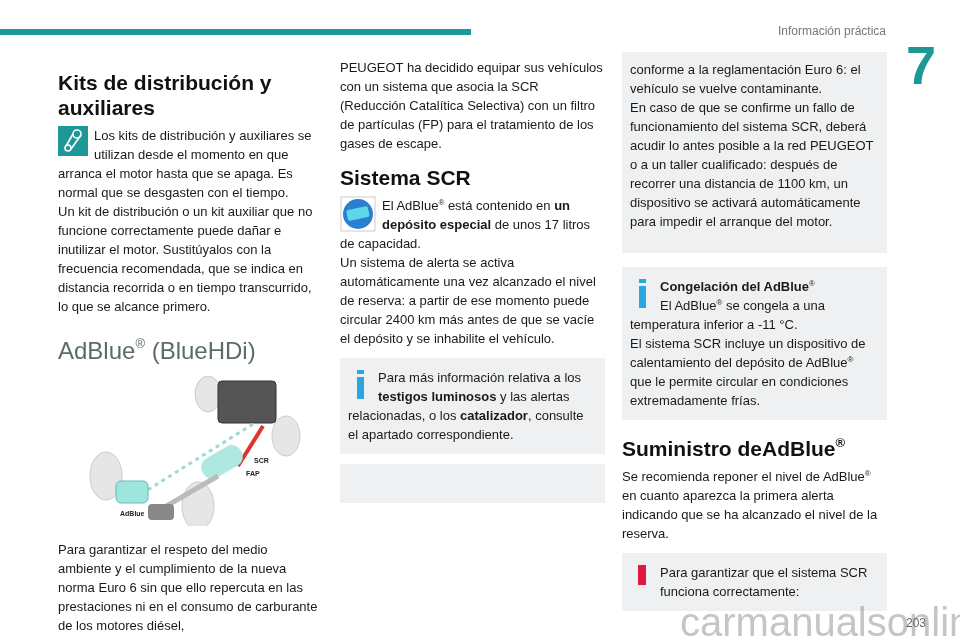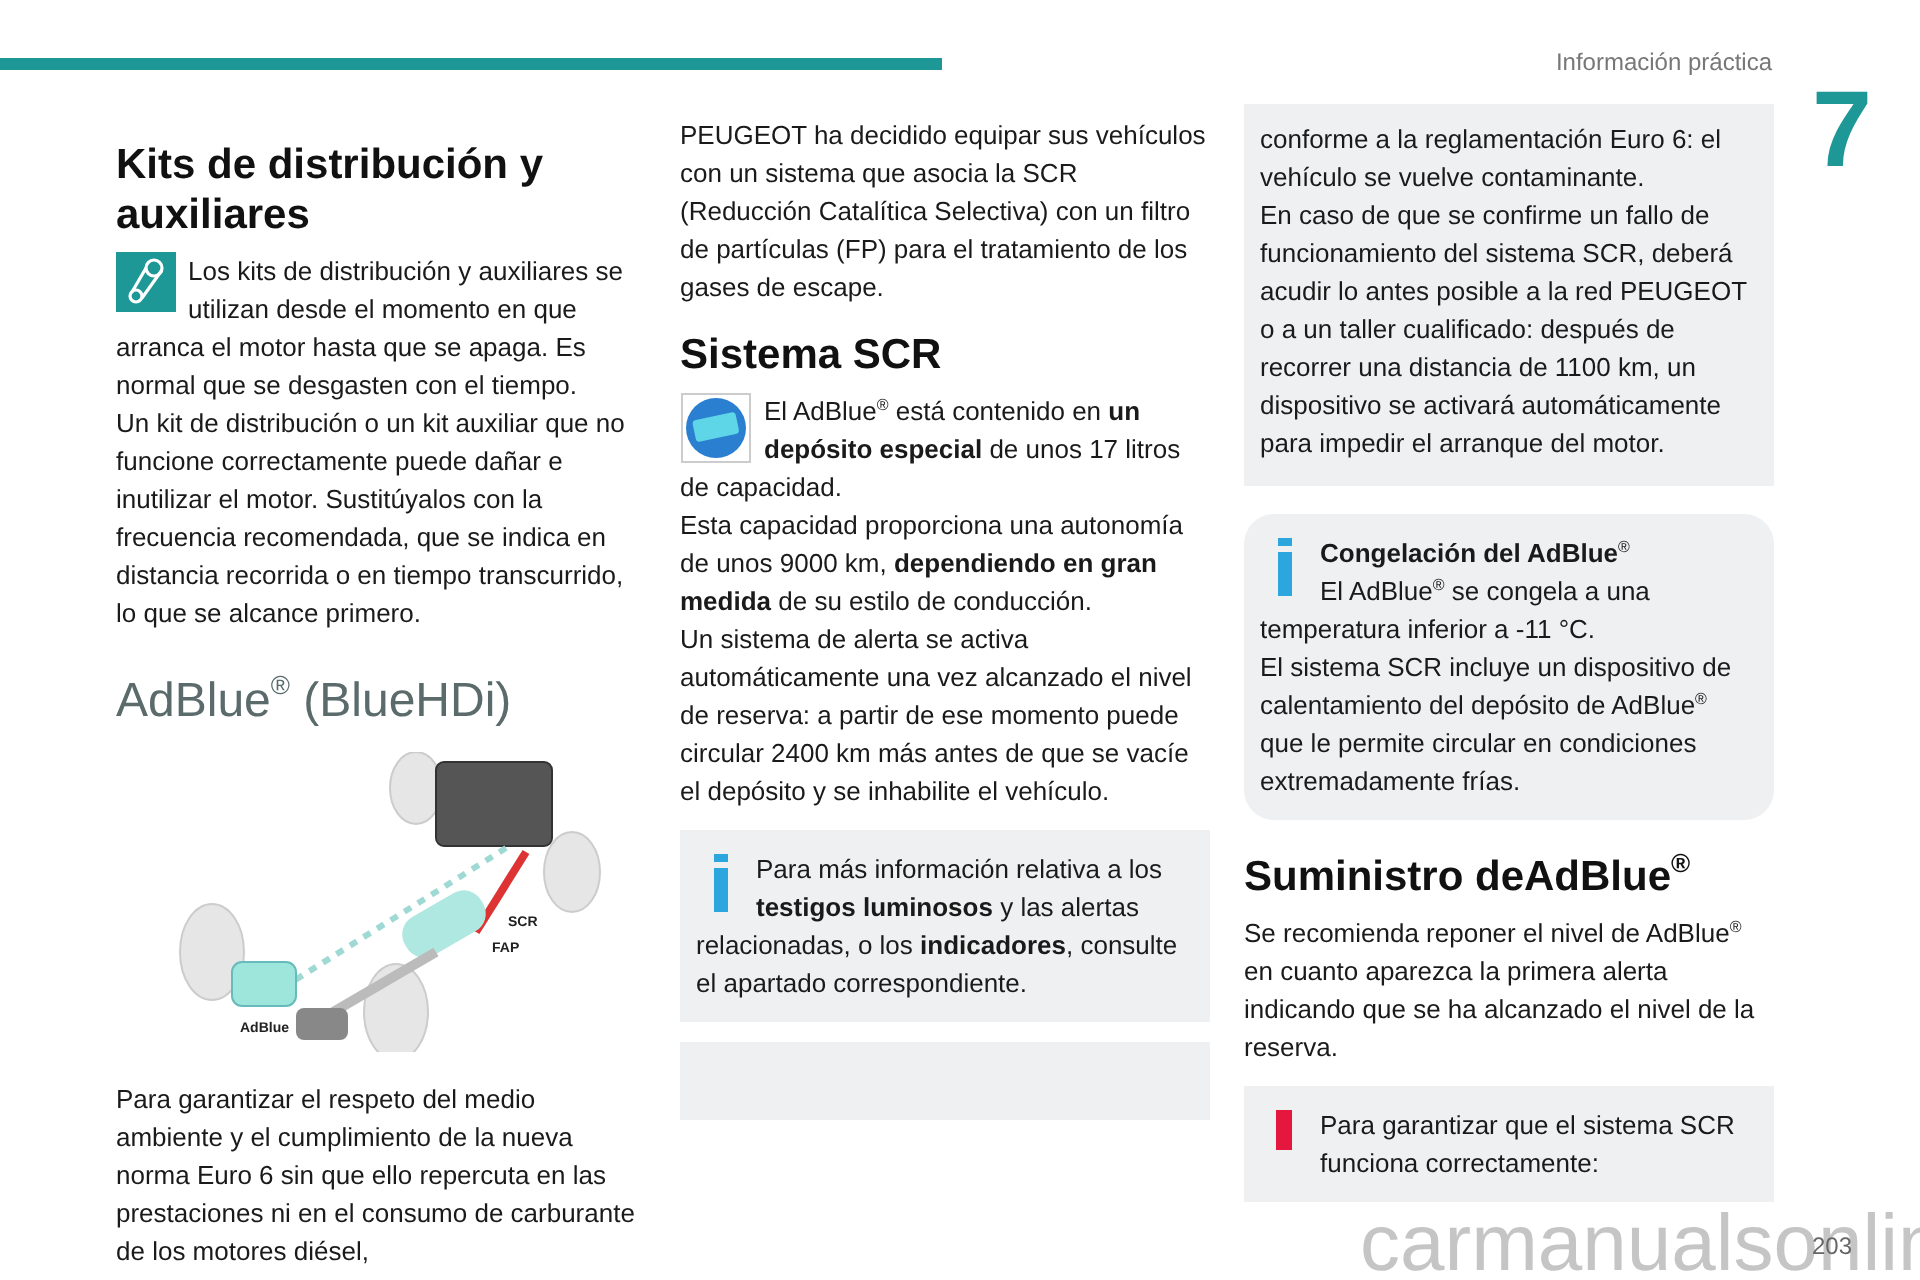--- a/index.html
+++ b/index.html
@@ -79,45 +79,44 @@
   <p>PEUGEOT ha decidido equipar sus vehículos con un sistema que asocia la SCR (Reducción Catalítica Selectiva) con un filtro de partículas (FP) para el tratamiento de los gases de escape.</p>
   <div class="h2">Sistema SCR</div>
   <div class="icon-box adblue-icon">
     <svg width="36" height="36" viewBox="0 0 36 36">
       <rect x="1" y="1" width="34" height="34" fill="#fff" stroke="#ccc"></rect>
       <circle cx="18" cy="18" r="15" fill="#2a7fd0"></circle>
       <rect x="7" y="12" width="22" height="11" rx="2" fill="#5fd6e8" transform="rotate(-12 18 18)"></rect>
     </svg>
   </div>
   <p><span>El AdBlue</span><sup>®</sup><span> está contenido en </span><b>un depósito especial</b><span> de unos 17 litros de capacidad.</span></p>
-  <p><span>Esta capacidad proporciona una autonomía de unos 9000 km, </span><b>dependiendo en gran medida</b><span> de su estilo de conducción.</span></p>
   <p>Un sistema de alerta se activa automáticamente una vez alcanzado el nivel de reserva: a partir de ese momento puede circular 2400 km más antes de que se vacíe el depósito y se inhabilite el vehículo.</p>
 
   <div class="note">
     <div class="glyph">
       <div class="info-bar" style="top:0;height:4px;"></div>
       <div class="info-bar" style="top:7px;height:22px;"></div>
     </div>
-    <span>Para más información relativa a los </span><b>testigos luminosos</b><span> y las alertas relacionadas, o los </span><b>indicadores</b><span>, consulte el apartado correspondiente.</span>
+    <span>Para más información relativa a los </span><b>testigos luminosos</b><span> y las alertas relacionadas, o los </span><b>catalizador</b><span>, consulte el apartado correspondiente.</span>
   </div>
 
   <div class="note">
     
     <br>
     
   </div>
 </div>
 
 <div class="col col3" style="top:52px;">
-  <div class="note" style="margin-top:0;padding:8px 10px 12px 8px;">
+  <div class="note" style="margin-top:0;padding:8px 10px 22px 8px;">
     <p>conforme a la reglamentación Euro 6: el vehículo se vuelve contaminante.</p>
     <p>En caso de que se confirme un fallo de funcionamiento del sistema SCR, deberá acudir lo antes posible a la red PEUGEOT o a un taller cualificado: después de recorrer una distancia de 1100 km, un dispositivo se activará automáticamente para impedir el arranque del motor.</p>
   </div>
 
-  <div class="note" style="margin-top:14px;border-radius:15px;">
+  <div class="note" style="margin-top:14px;">
     <div class="glyph">
       <div class="info-bar" style="top:0;height:4px;"></div>
       <div class="info-bar" style="top:7px;height:22px;"></div>
     </div>
     <b>Congelación del AdBlue</b><sup>®</sup><br>
     <span>El AdBlue</span><sup>®</sup><span> se congela a una temperatura inferior a -11 °C.</span><br>
     <span>El sistema SCR incluye un dispositivo de calentamiento del depósito de AdBlue</span><sup>®</sup><span> que le permite circular en condiciones extremadamente frías.</span>
   </div>
 
   <div class="h2" style="margin-top:16px;"><span>Suministro deAdBlue</span><sup style="font-size:13px;vertical-align:9px;">®</sup></div>

